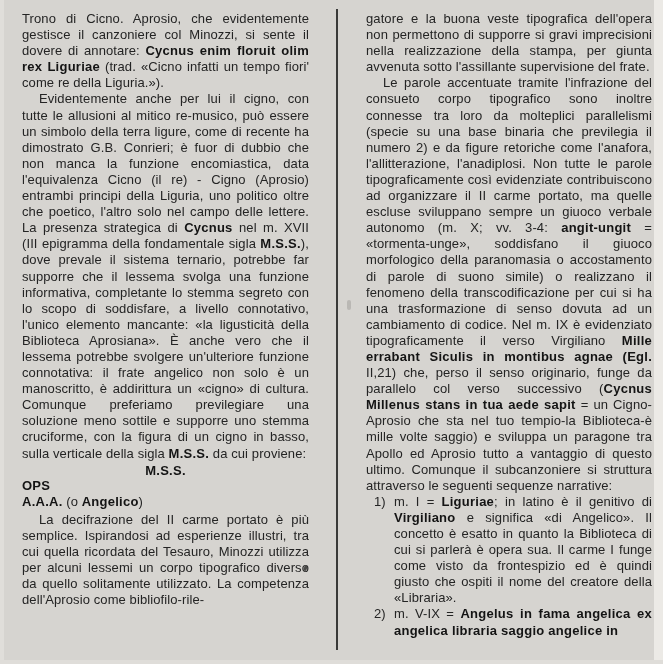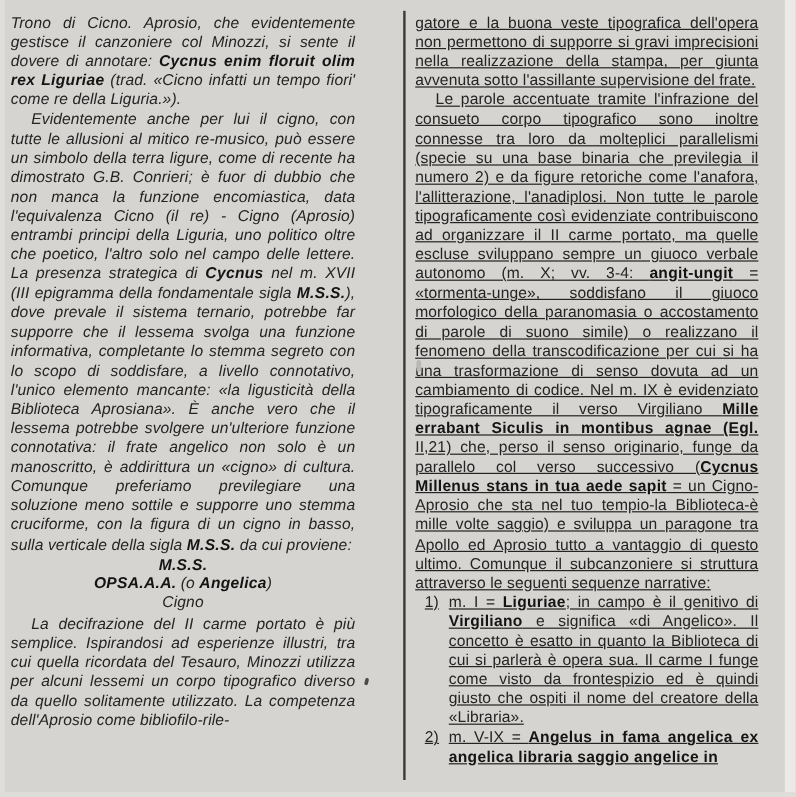--- a/index.html
+++ b/index.html
@@ -13,28 +13,28 @@
   }
   .page{position:absolute;inset:0;}
   .column{
     position:absolute;
     top:11px;
     font-size:13px;
     line-height:16.1px;
     text-align:justify;
     letter-spacing:0.1px;
   }
-  #col-left{left:9px;width:287px;font-style:italic;}
-  #col-right{left:346px;width:286px;text-decoration:underline;}
+  #col-left{left:22px;width:287px;}
+  #col-right{left:366px;width:286px;}
   .para{margin:0;}
   .para.indent{text-indent:17px;}
   b{font-weight:bold;color:#141414;letter-spacing:0.25px;}
   .diagram{margin:1px 0 2px 0;line-height:15.7px;}
   .diag-row.center{text-align:center;}
-  .diag-row.split{display:flex;justify-content:center;text-align:left;}
+  .diag-row.split{display:flex;justify-content:flex-start;text-align:left;flex-direction:column;}
   .list-item{display:flex;}
   .list-item .marker{flex:0 0 28px;box-sizing:border-box;padding-left:8px;}
   .list-item .item-content{flex:1;text-align:justify;}
   .divider{
     position:absolute;left:336px;top:9px;
     width:2px;height:641px;background:#3a3a38;
   }
   .edge-right{position:absolute;right:0;top:0;width:9px;height:664px;background:#eceae6;}
   .edge-left{position:absolute;left:0;top:0;width:4px;height:664px;background:#e0deda;}
   .edge-bottom{position:absolute;left:0;bottom:0;width:663px;height:4px;background:#dfddd9;}
@@ -55,35 +55,34 @@
   <div class="edge-right"></div>
   <div class="edge-bottom"></div>
 
   <div id="col-left" class="column">
       <p class="para"><span>Trono di Cicno. Aprosio, che evidentemente gestisce il canzoniere col Minozzi, si sente il dovere di annotare: </span><b>Cycnus enim floruit olim rex Liguriae</b><span> (trad. «Cicno infatti un tempo fiori' come re della Liguria.»).</span></p>
       <p class="para indent"><span>Evidentemente anche per lui il cigno, con tutte le allusioni al mitico re-musico, può essere un simbolo della terra ligure, come di recente ha dimostrato G.B. Conrieri; è fuor di dubbio che non manca la funzione encomiastica, data l'equivalenza Cicno (il re) - Cigno (Aprosio) entrambi principi della Liguria, uno politico oltre che poetico, l'altro solo nel campo delle lettere. La presenza strategica di </span><b>Cycnus</b><span> nel m. XVII (III epigramma della fondamentale sigla </span><b>M.S.S.</b><span>), dove prevale il sistema ternario, potrebbe far supporre che il lessema svolga una funzione informativa, completante lo stemma segreto con lo scopo di soddisfare, a livello connotativo, l'unico elemento mancante: «la ligusticità della Biblioteca Aprosiana». È anche vero che il lessema potrebbe svolgere un'ulteriore funzione connotativa: il frate angelico non solo è un manoscritto, è addirittura un «cigno» di cultura. Comunque preferiamo previlegiare una soluzione meno sottile e supporre uno stemma cruciforme, con la figura di un cigno in basso, sulla verticale della sigla </span><b>M.S.S.</b><span> da cui proviene:</span></p>
       <div class="diagram">
         <div class="diag-row center"><b>M.S.S.</b></div>
         <div class="diag-row split">
           <span><b>OPS</b></span>
-          <span><b>A.A.A.</b><span> (o </span><b>Angelica</b><span>)</span></span>
+          <span><b>A.A.A.</b><span> (o </span><b>Angelico</b><span>)</span></span>
         </div>
-        <div class="diag-row center"><span>Cigno</span></div>
       </div>
       <p class="para indent"><span>La decifrazione del II carme portato è più semplice. Ispirandosi ad esperienze illustri, tra cui quella ricordata del Tesauro, Minozzi utilizza per alcuni lessemi un corpo tipografico diverso da quello solitamente utilizzato. La competenza dell'Aprosio come bibliofilo-rile-</span></p>
     </div>
 
   <div class="divider"></div>
 
   <div id="col-right" class="column">
       <p class="para"><span>gatore e la buona veste tipografica dell'opera non permettono di supporre si gravi imprecisioni nella realizzazione della stampa, per giunta avvenuta sotto l'assillante supervisione del frate.</span></p>
       <p class="para indent"><span>Le parole accentuate tramite l'infrazione del consueto corpo tipografico sono inoltre connesse tra loro da molteplici parallelismi (specie su una base binaria che previlegia il numero 2) e da figure retoriche come l'anafora, l'allitterazione, l'anadiplosi. Non tutte le parole tipograficamente così evidenziate contribuiscono ad organizzare il II carme portato, ma quelle escluse sviluppano sempre un giuoco verbale autonomo (m. X; vv. 3-4: </span><b>angit-ungit</b><span> = «tormenta-unge», soddisfano il giuoco morfologico della paranomasia o accostamento di parole di suono simile) o realizzano il fenomeno della transcodificazione per cui si ha una trasformazione di senso dovuta ad un cambiamento di codice. Nel m. IX è evidenziato tipograficamente il verso Virgiliano </span><b>Mille errabant Siculis in montibus agnae (Egl.</b><span> II,21) che, perso il senso originario, funge da parallelo col verso successivo (</span><b>Cycnus Millenus stans in tua aede sapit</b><span> = un Cigno-Aprosio che sta nel tuo tempio-la Biblioteca-è mille volte saggio) e sviluppa un paragone tra Apollo ed Aprosio tutto a vantaggio di questo ultimo. Comunque il subcanzoniere si struttura attraverso le seguenti sequenze narrative:</span></p>
       <div class="list-item">
         <span class="marker">1)</span>
-        <div class="item-content"><span>m. I = </span><b>Liguriae</b><span>; in campo è il genitivo di </span><b>Virgiliano</b><span> e significa «di Angelico». Il concetto è esatto in quanto la Biblioteca di cui si parlerà è opera sua. Il carme I funge come visto da frontespizio ed è quindi giusto che ospiti il nome del creatore della «Libraria».</span></div>
+        <div class="item-content"><span>m. I = </span><b>Liguriae</b><span>; in latino è il genitivo di </span><b>Virgiliano</b><span> e significa «di Angelico». Il concetto è esatto in quanto la Biblioteca di cui si parlerà è opera sua. Il carme I funge come visto da frontespizio ed è quindi giusto che ospiti il nome del creatore della «Libraria».</span></div>
       </div>
       <div class="list-item">
         <span class="marker">2)</span>
         <div class="item-content"><span>m. V-IX = </span><b>Angelus in fama angelica ex angelica libraria saggio angelice in</b></div>
       </div>
     </div>
 
   <div class="speck-a"></div>
   <div class="speck-b"></div>
 </div>

